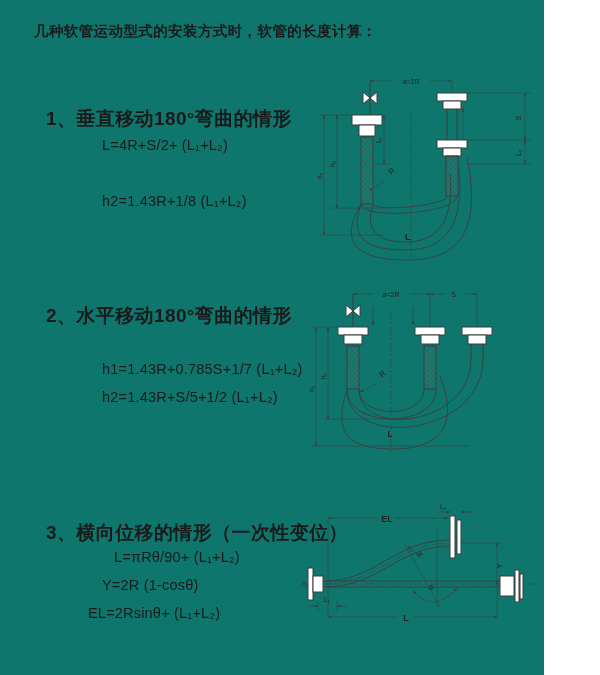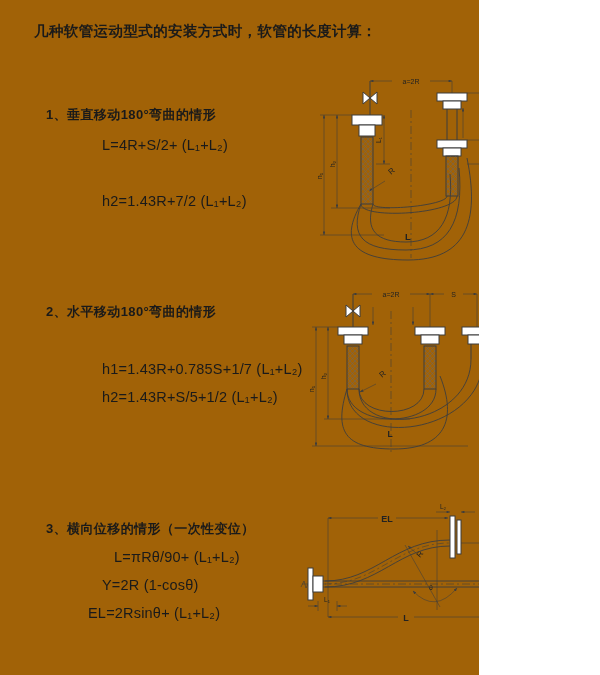--- a/index.html
+++ b/index.html
@@ -1,34 +1,34 @@
 <!DOCTYPE html>
 <html><head>
 <meta charset="utf-8">
 <style>
   html,body{margin:0;padding:0;background:#ffffff;}
-  .page{position:relative;width:479px;height:675px;background:#a16207;overflow:hidden;
+  .page{position:relative;width:544px;height:675px;background:#0f766e;overflow:hidden;
         font-family:"Liberation Sans","DejaVu Sans",sans-serif;color:#1a1a1a;}
   .abs{position:absolute;}
   .title{font-size:14.5px;font-weight:700;letter-spacing:.4px;white-space:nowrap;}
-  .heading{font-size:13px;font-weight:700;letter-spacing:.4px;white-space:nowrap;}
+  .heading{font-size:19px;font-weight:700;letter-spacing:.4px;white-space:nowrap;}
   .formula{font-size:14.5px;font-weight:400;letter-spacing:.2px;white-space:nowrap;margin-left:32px;}
   svg{display:block;}
   svg text{font-family:"Liberation Sans","DejaVu Sans",sans-serif;fill:#222;}
 </style>
 </head>
 <body>
 
 <div class="page">
 
   <div class="abs title" style="left:34px;top:22px;">几种软管运动型式的安装方式时，软管的长度计算：</div>
 
   <div class="abs heading" style="left:46px;top:106px;">1、垂直移动180°弯曲的情形</div>
   <div class="abs formula" style="left:70px;top:137px;">L=4R+S/2+ (L₁+L₂)</div>
-  <div class="abs formula" style="left:70px;top:193px;">h2=1.43R+7/2 (L₁+L₂)</div>
+  <div class="abs formula" style="left:70px;top:193px;">h2=1.43R+1/8 (L₁+L₂)</div>
 
   <div class="abs heading" style="left:46px;top:303px;">2、水平移动180°弯曲的情形</div>
   <div class="abs formula" style="left:70px;top:361px;">h1=1.43R+0.785S+1/7 (L₁+L₂)</div>
   <div class="abs formula" style="left:70px;top:389px;">h2=1.43R+S/5+1/2 (L₁+L₂)</div>
 
   <div class="abs heading" style="left:46px;top:520px;text-align:center;">3、横向位移的情形（一次性变位）</div>
   <div class="abs formula" style="left:82px;top:549px;">L=πRθ/90+ (L₁+L₂)</div>
   <div class="abs formula" style="left:70px;top:577px;">Y=2R (1-cosθ)</div>
   <div class="abs formula" style="left:56px;top:605px;">EL=2Rsinθ+ (L₁+L₂)</div>
 

